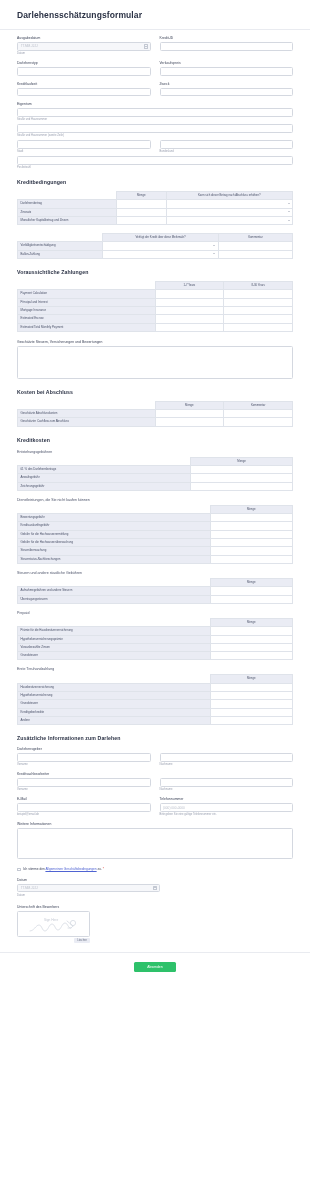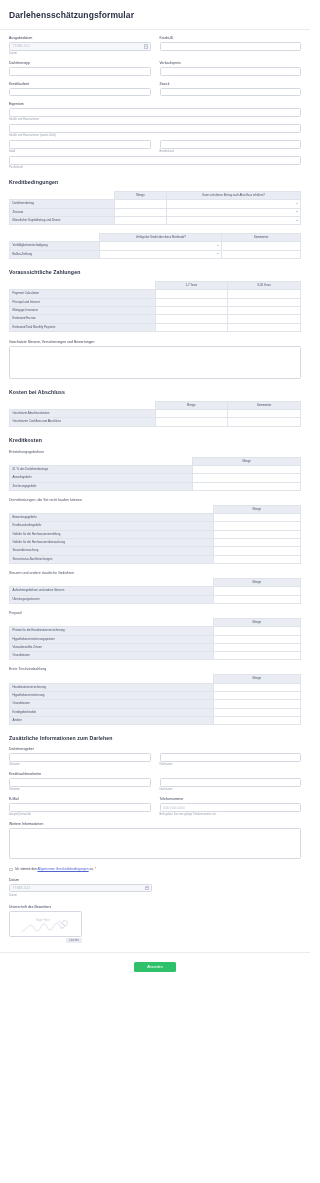--- a/index.html
+++ b/index.html
@@ -6,21 +6,21 @@
   * { box-sizing: border-box; }
   html, body { margin:0; padding:0; }
   body {
     width: 310px;
     background: #ffffff;
     font-family: "Liberation Sans", sans-serif;
     color: #3b4257;
     -webkit-font-smoothing: antialiased;
   }
   .page { width:310px; padding: 0 0 0 0; }
-  .inner { padding: 0 9px; }
+  .inner { padding: 0 17px; }
 
   h1.form-title {
     font-size: 8.5px;
     font-weight: bold;
     color: #2b3245;
     margin: 10px 0 9px 0;
     letter-spacing: .1px;
   }
   .rule { height:1px; background:#e9ebf0; margin: 0 0 6px 0; }
 

